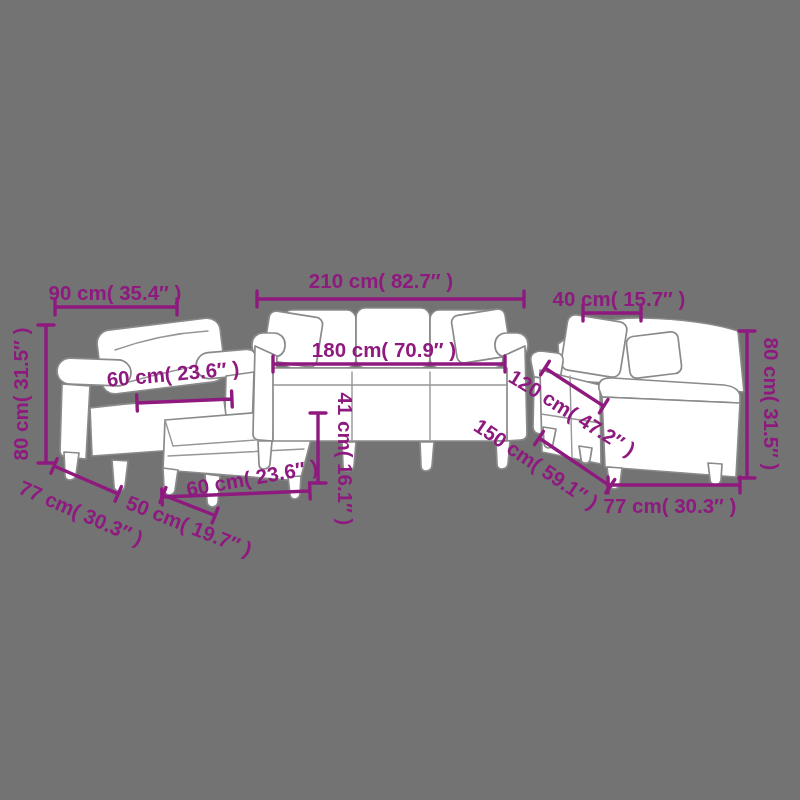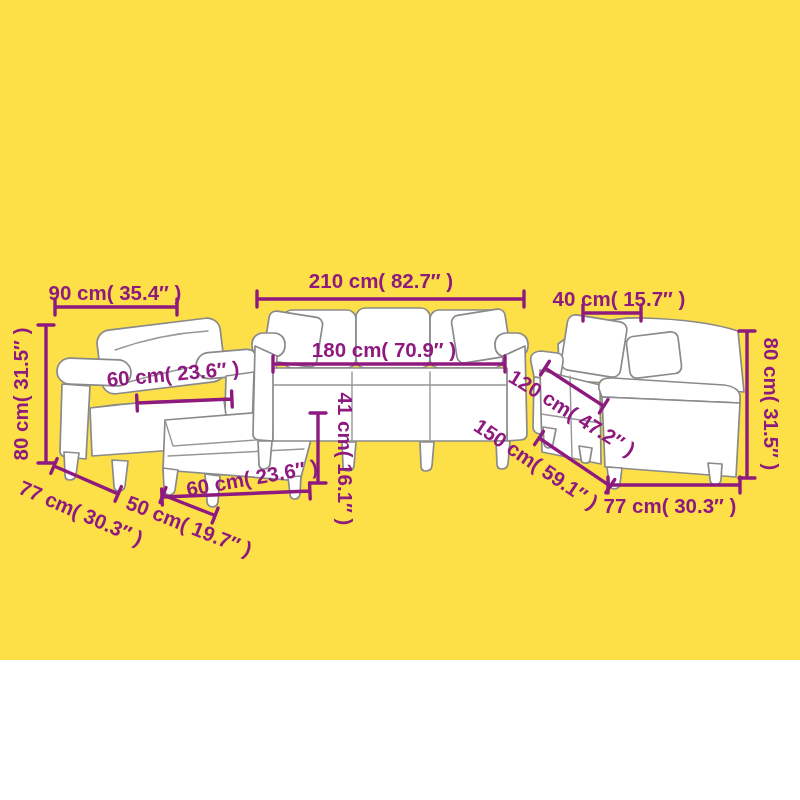--- a/index.html
+++ b/index.html
@@ -1,16 +1,16 @@
 <!DOCTYPE html>
 <html><head>
 <meta charset="utf-8">
 <style>
   html,body{margin:0;padding:0;background:#ffffff;}
-  .canvas{position:relative;width:800px;height:660px;background:#fde047;overflow:hidden;
+  .canvas{position:relative;width:800px;height:800px;background:#737373;overflow:hidden;
           font-family:"Liberation Sans", sans-serif;}
   svg{display:block;}
   .furn{stroke:#8a8a8a;stroke-width:1.7;fill:#ffffff;stroke-linejoin:round;stroke-linecap:round;}
   .furn-line{stroke:#979797;stroke-width:1.4;fill:none;stroke-linecap:round;}
   .dim{stroke:#8e1a7f;stroke-width:3.4;fill:none;stroke-linecap:round;}
   .dim-label{fill:#8e1a7f;font-size:20.5px;font-weight:700;font-family:"Liberation Sans",sans-serif;
              letter-spacing:0px;}
 </style>
 </head>
 <body>

